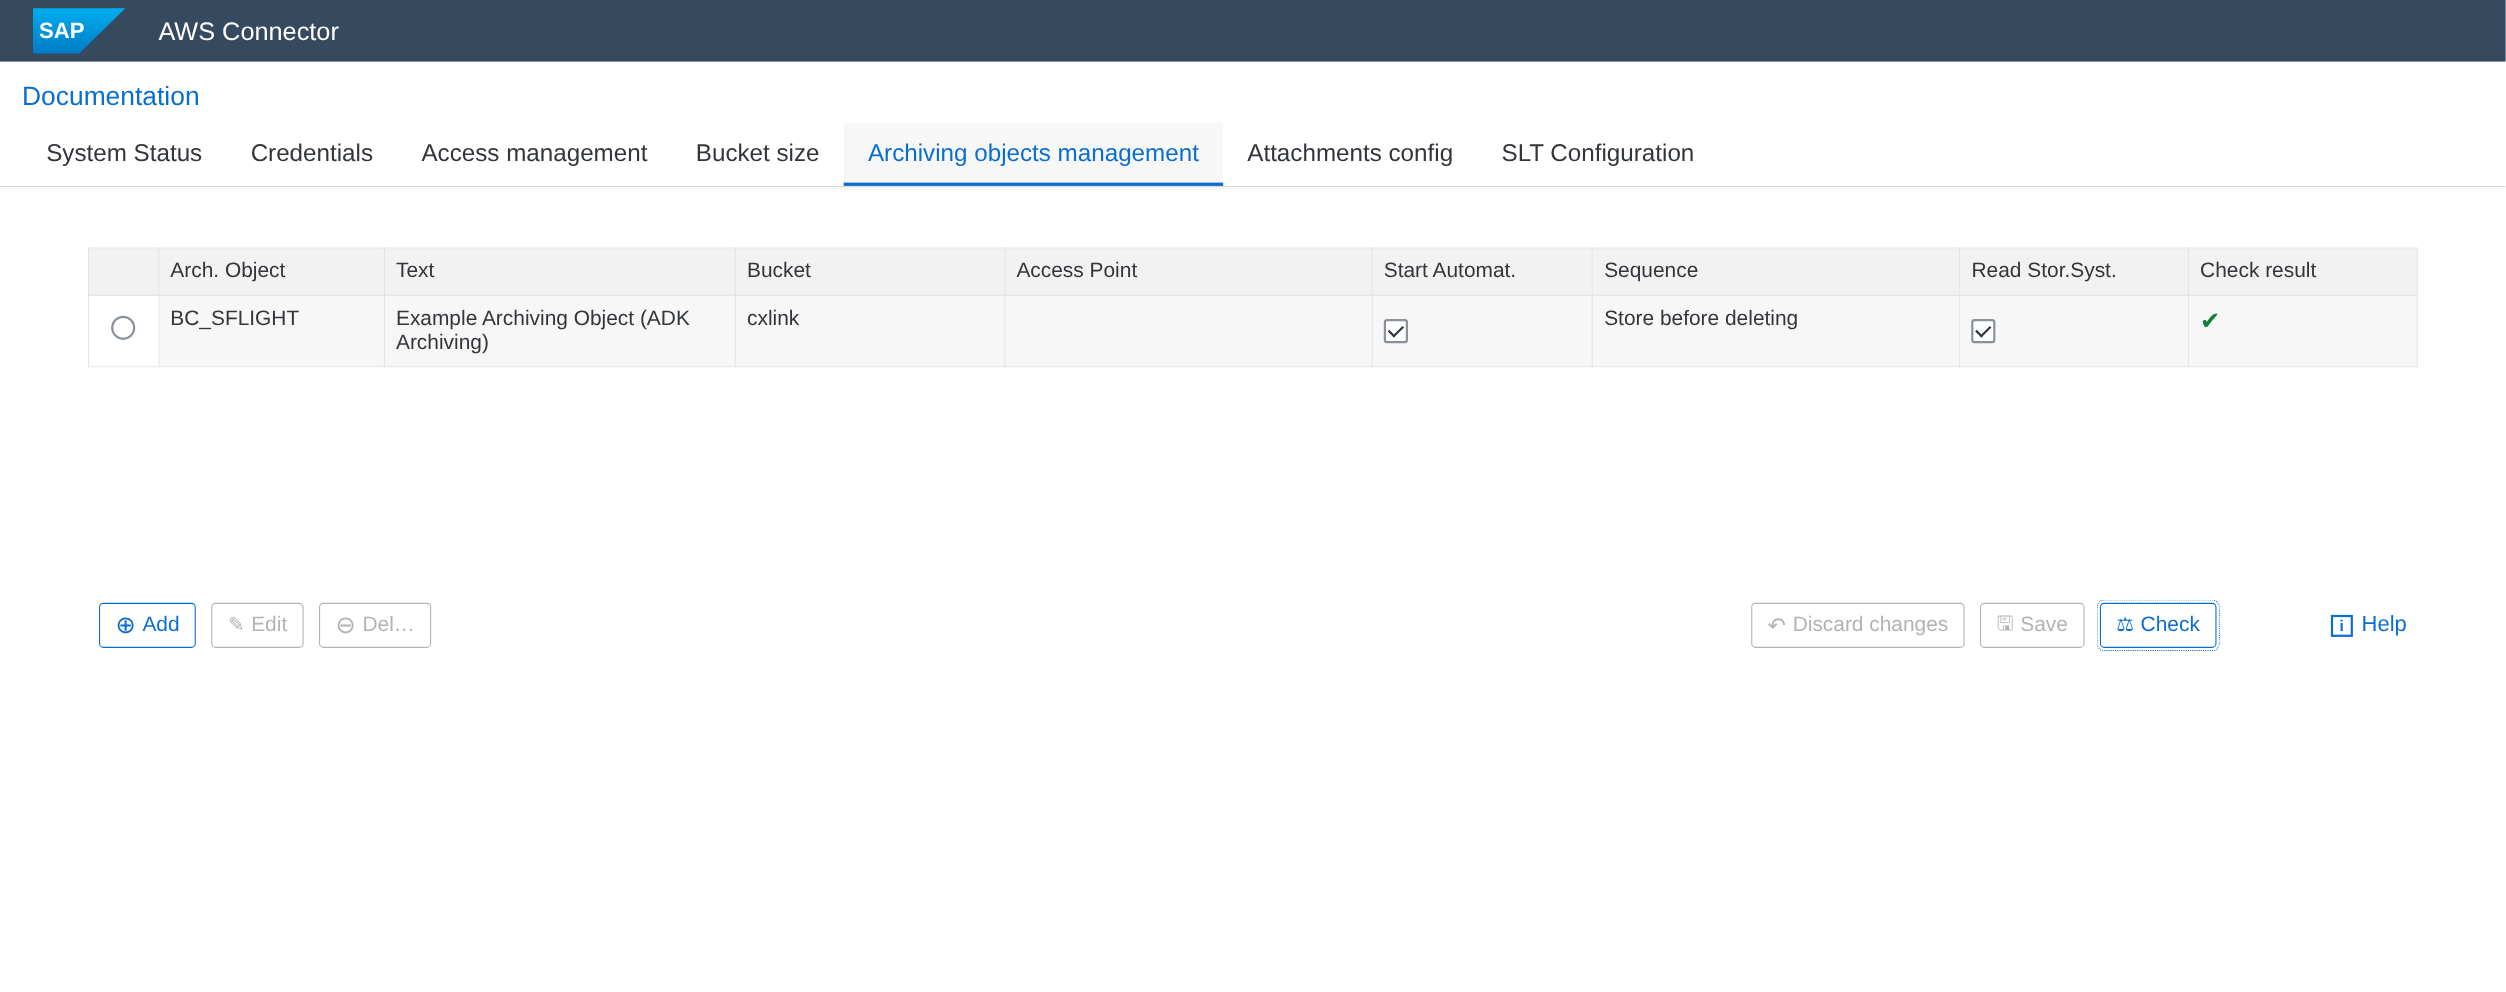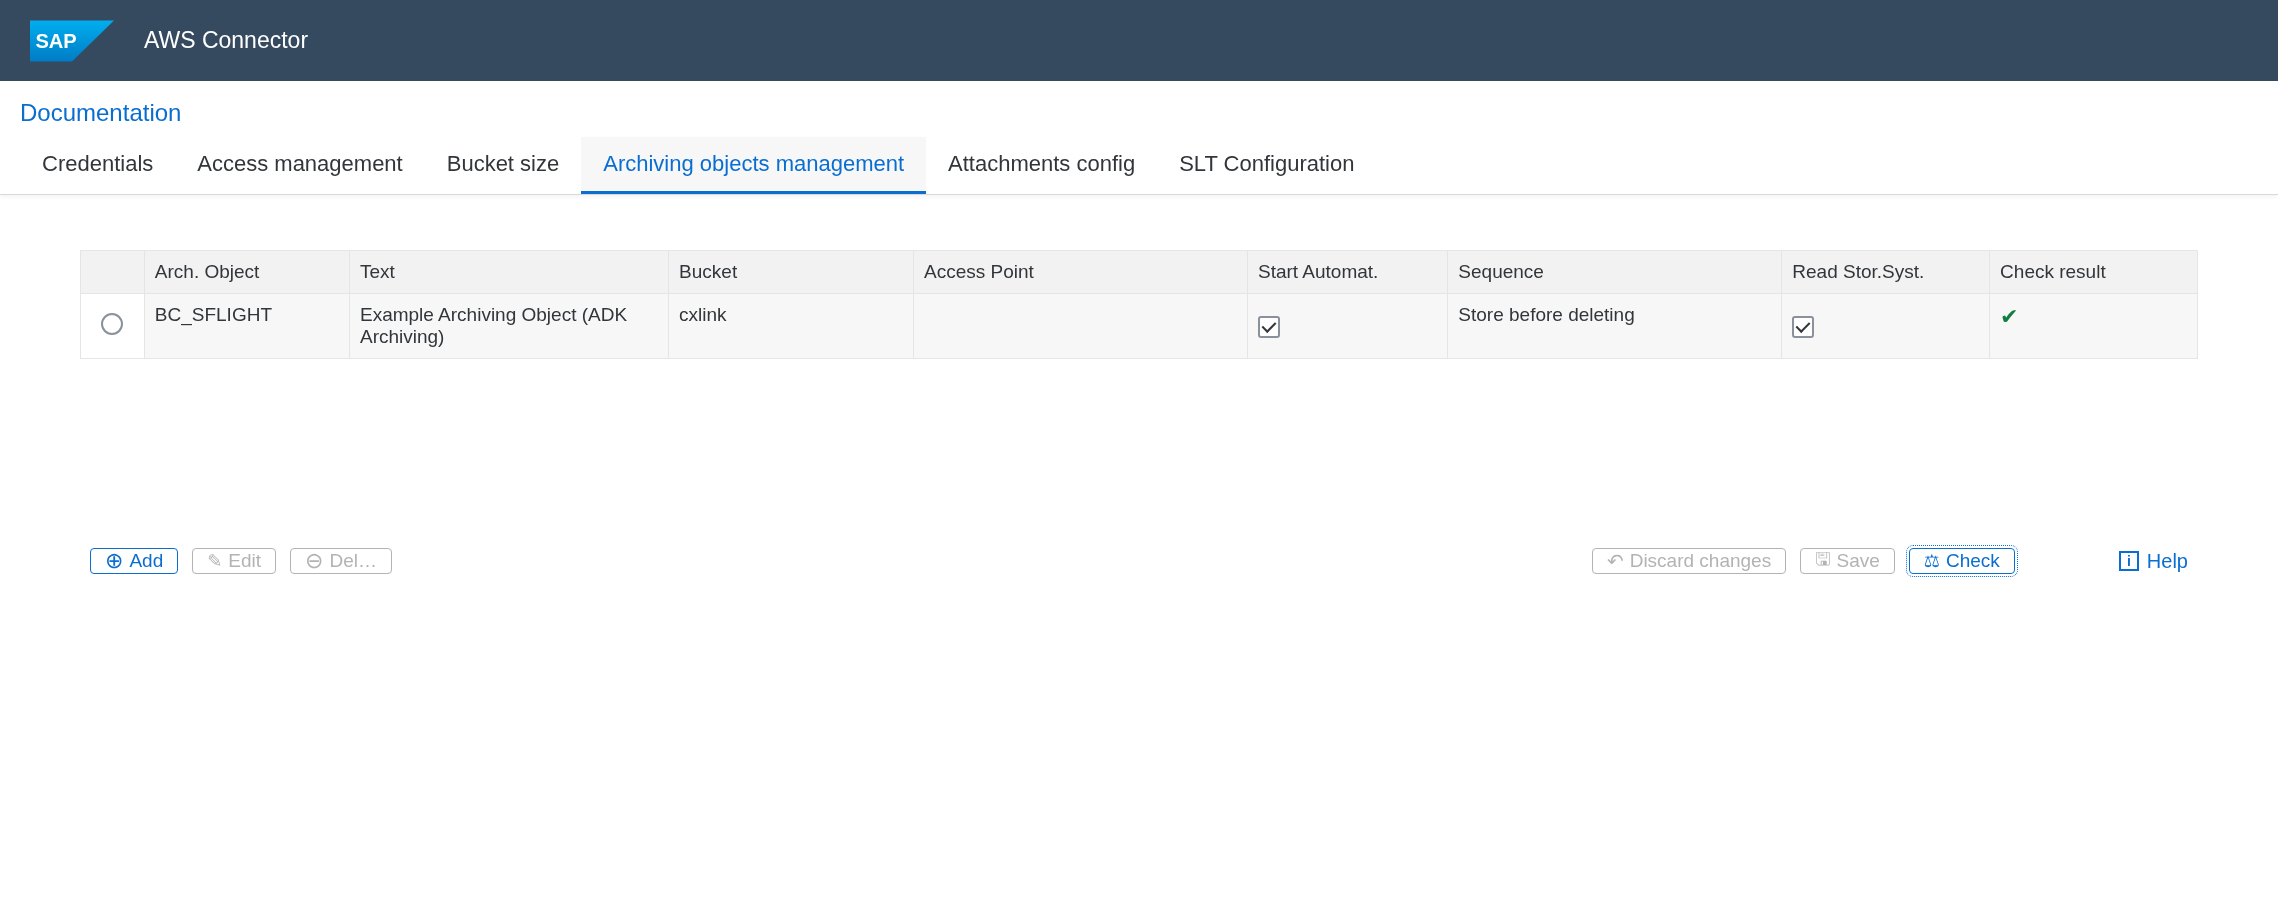--- a/index.html
+++ b/index.html
@@ -8,21 +8,21 @@
   font-size: 14px;
   color: #32363a;
   background: #fff;
   width: 2278px;
 }
 
 
 .shell-header {
   background: #354a5f;
   color: #fff;
-  height: 81px;
+  height: 56px;
   display: flex;
   align-items: center;
   padding: 0 30px;
 }
 .sap-logo {
   display: flex;
   align-items: center;
   margin-right: 30px;
 }
 .shell-title {
@@ -126,21 +126,21 @@
 .footer-bar {
   position: absolute;
   left: 0;
   width: 100%;
   top: 548px;
   padding: 0 90px;
   display: flex;
   align-items: center;
 }
 .btn {
-  height: 26px;
+  height: 41px;
   padding: 0 14px;
   border: 1px solid #0a6ed1;
   border-radius: 4px;
   background: #fff;
   color: #0a6ed1;
   font-size: 19px;
   display: inline-flex;
   align-items: center;
   gap: 6px;
   cursor: pointer;
@@ -210,20 +210,21 @@
     </svg>
   </span>
   <span class="shell-title">AWS Connector</span>
 </div>
 
 <div class="doc-bar">
   <a class="doc-link">Documentation</a>
 </div>
 
 <div class="tab-strip">
+  <div class="tab">System Status</div>
   <div class="tab">Credentials</div>
   <div class="tab">Access management</div>
   <div class="tab">Bucket size</div>
   <div class="tab selected">Archiving objects management</div>
   <div class="tab">Attachments config</div>
   <div class="tab">SLT Configuration</div>
 </div>
 
 <div class="table-wrap">
   <table class="grid">

